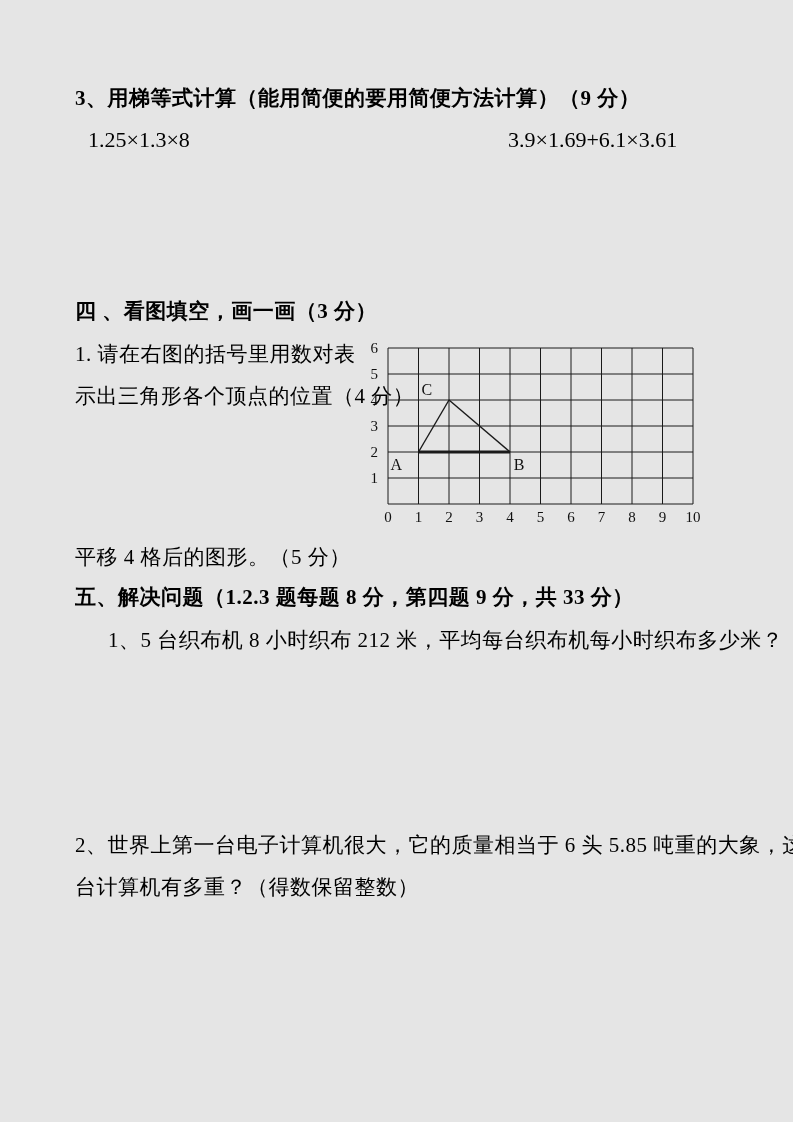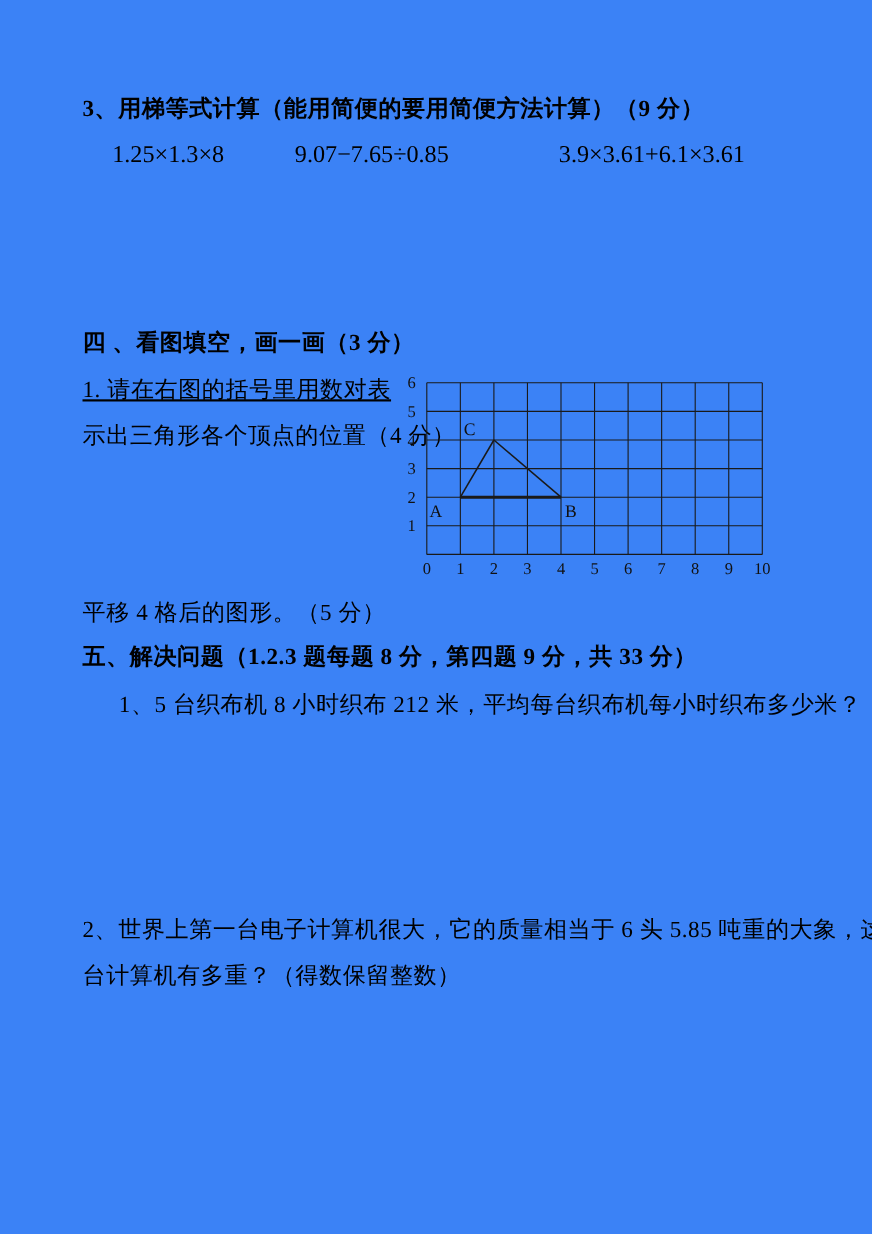--- a/index.html
+++ b/index.html
@@ -4,21 +4,21 @@
 <style>
   html, body {
     margin: 0;
     padding: 0;
     background: #ffffff;
   }
   .page {
     position: relative;
     width: 793px;
     height: 1122px;
-    background: #3b82f6;
+    background: #e5e5e5;
     color: #000000;
     font-family: "Liberation Serif", "DejaVu Serif", serif;
     overflow: hidden;
   }
   .heading {
     position: absolute;
     font-size: 21px;
     font-weight: 700;
     white-space: pre;
     letter-spacing: 0.5px;
@@ -46,27 +46,26 @@
     fill: #111111;
   }
 </style>
 </head>
 <body>
 
 <div class="page">
 
   <div class="heading" style="left:75px; top:84px;">3、用梯等式计算（能用简便的要用简便方法计算）（9 分）</div>
 
-  <div class="expr" style="left:102px; top:127px;">1.25×1.3×8</div>
-  <div class="expr" style="left:268px; top:127px;">9.07−7.65÷0.85</div>
-  <div class="expr" style="left:508px; top:127px;">3.9×3.61+6.1×3.61</div>
+  <div class="expr" style="left:88px; top:127px;">1.25×1.3×8</div>
+  <div class="expr" style="left:508px; top:127px;">3.9×1.69+6.1×3.61</div>
 
   <div class="heading" style="left:75px; top:297px;">四 、看图填空，画一画（3 分）</div>
 
-  <div class="bodyline" style="left:75px; top:340px;text-decoration:underline;">1. 请在右图的括号里用数对表</div>
+  <div class="bodyline" style="left:75px; top:340px;">1. 请在右图的括号里用数对表</div>
   <div class="bodyline" style="left:75px; top:382px;">示出三角形各个顶点的位置（4 分）</div>
   <div class="bodyline" style="left:75px; top:507px;margin-top:36px;">平移 4 格后的图形。（5 分）</div>
 
   <svg class="figure" width="352" height="196" viewBox="0 0 352 196">
       <line x1="30" y1="12" x2="30" y2="168" stroke="#1a1a1a" stroke-width="1"></line>
       <line x1="60.5" y1="12" x2="60.5" y2="168" stroke="#1a1a1a" stroke-width="1"></line>
       <line x1="91" y1="12" x2="91" y2="168" stroke="#1a1a1a" stroke-width="1"></line>
       <line x1="121.5" y1="12" x2="121.5" y2="168" stroke="#1a1a1a" stroke-width="1"></line>
       <line x1="152" y1="12" x2="152" y2="168" stroke="#1a1a1a" stroke-width="1"></line>
       <line x1="182.5" y1="12" x2="182.5" y2="168" stroke="#1a1a1a" stroke-width="1"></line>

